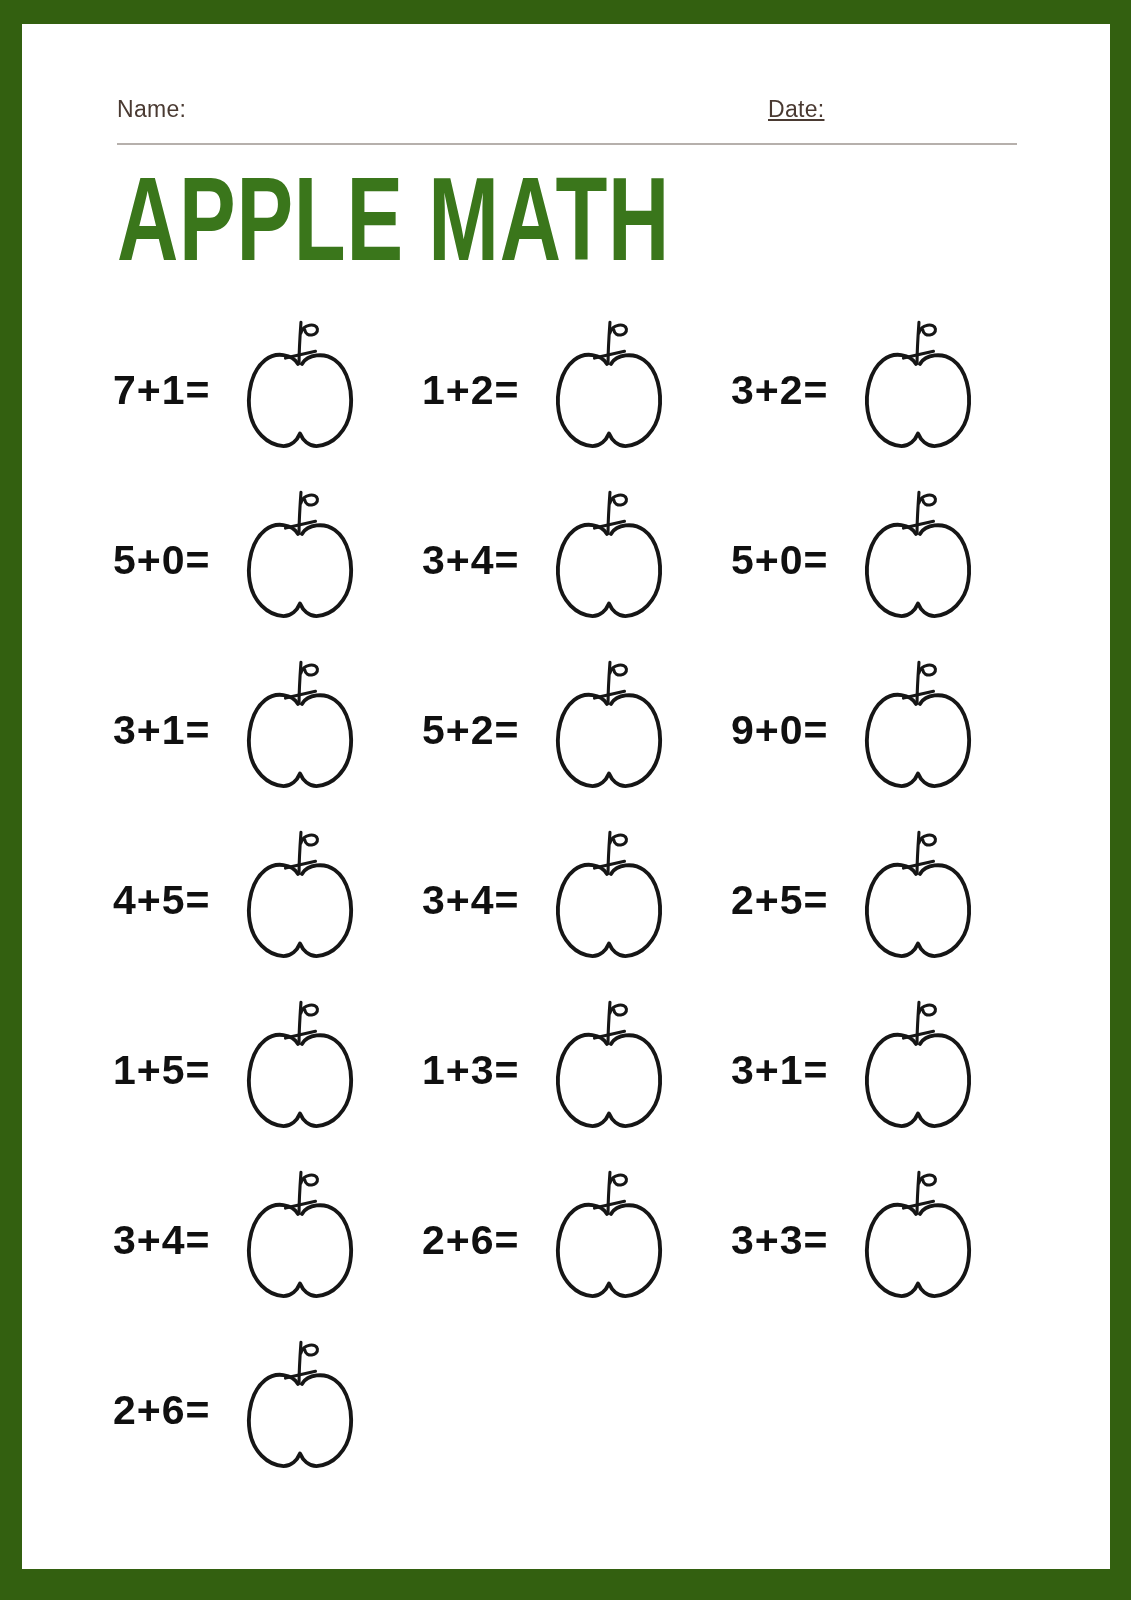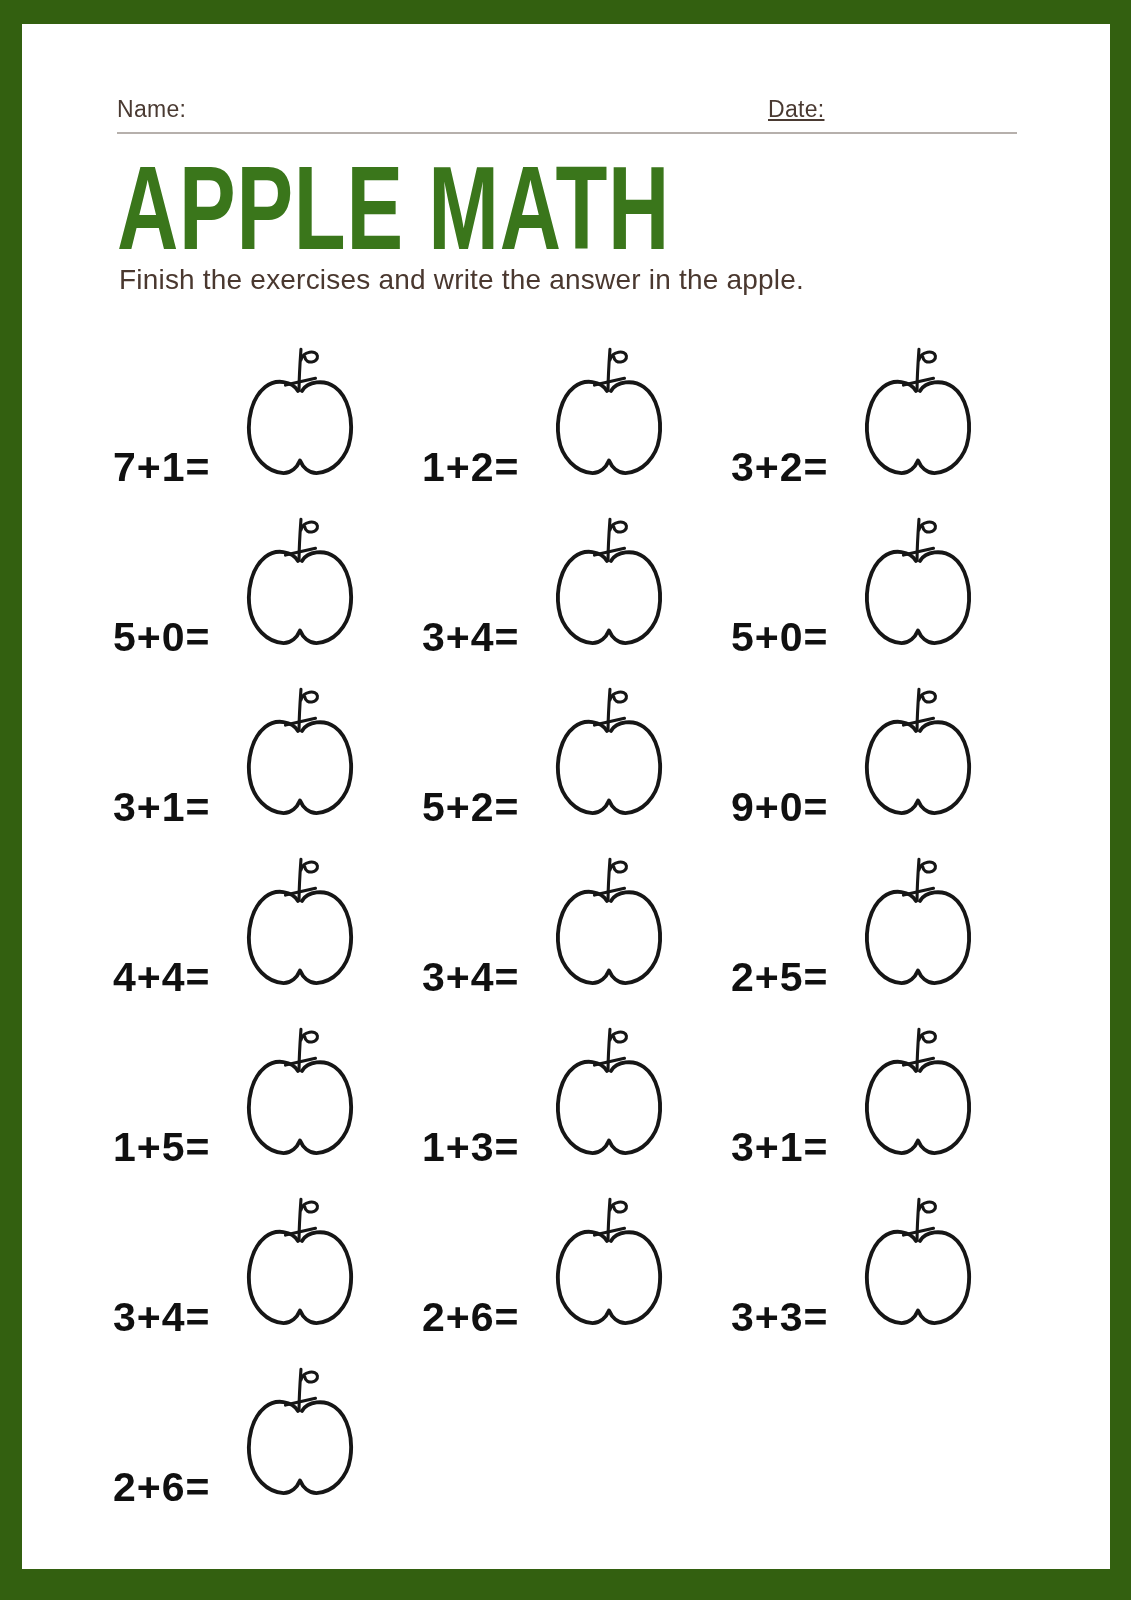--- a/index.html
+++ b/index.html
@@ -15,21 +15,21 @@
     border-color: #336010;
     border-width: 24px 21px 31px 22px;
     background: #ffffff;
   }
   .sheet { width: 100%; height: 100%; position: relative; }
 
   
   .header {
     position: relative;
     margin: 72px 93px 12px 95px;
-    padding-bottom: 9px;
+    padding-bottom: 20px;
     border-bottom: 2px solid #b6b0ac;
     height: 27px;
   }
   .hdr-label {
     font-size: 23px;
     color: #4a3a32;
     letter-spacing: 0.3px;
   }
   .hdr-date { position: absolute; left: 651px; top: 0; text-decoration: underline; }
 
@@ -54,21 +54,21 @@
   }
 
   
   .grid {
     margin: 36px 70px 0 91px;
     display: grid;
     grid-template-columns: repeat(3, 1fr);
     grid-template-rows: repeat(7, 170px);
     align-items: center;
   }
-  .cell { display: flex; align-items: flex-end; gap: 22px; }
+  .cell { display: flex; align-items: center; gap: 22px; }
   .plabel {
     font-size: 41px;
     font-weight: bold;
     color: #101010;
     letter-spacing: 1px;
     min-width: 106px;
     white-space: nowrap;
   }
   .apple { width: 118px; height: 148px; flex-shrink: 0; display: block; }
   .apple path {
@@ -88,21 +88,20 @@
 
     <div class="header">
       <span class="hdr-label">Name:</span>
       <span class="hdr-label hdr-date">Date:</span>
     </div>
 
     <div class="title-wrap">
       <h1 class="title" style="margin:0">APPLE MATH</h1>
     </div>
 
-    <p class="subtitle">Finish the exercises and write the answer in the apple.</p>
 
     <div class="grid">
   <div class="cell">
     <span class="plabel">7+1=</span>
     <svg class="apple" viewBox="0 0 122 152" aria-hidden="true">
       <path class="body" d="M 59 49 C 53 39 36 36 25 45 C 11 56 6 79 9 98 C 12 118 27 133 44 134 C 52 134 58 128 61 121 C 64 128 70 134 78 134 C 95 133 110 118 113 98 C 116 78 111 55 97 45 C 86 37 69 39 63 49"></path>
       <path class="thin" d="M 60 48 C 60 35 61 20 62 6"></path>
       <path class="thin" d="M 62 17 C 64 8 78 6 79 13 C 80 20 67 22 66 14"></path>
       <path class="thin" d="M 46 43 L 77 36"></path>
     </svg>
@@ -183,21 +182,21 @@
     <span class="plabel">9+0=</span>
     <svg class="apple" viewBox="0 0 122 152" aria-hidden="true">
       <path class="body" d="M 59 49 C 53 39 36 36 25 45 C 11 56 6 79 9 98 C 12 118 27 133 44 134 C 52 134 58 128 61 121 C 64 128 70 134 78 134 C 95 133 110 118 113 98 C 116 78 111 55 97 45 C 86 37 69 39 63 49"></path>
       <path class="thin" d="M 60 48 C 60 35 61 20 62 6"></path>
       <path class="thin" d="M 62 17 C 64 8 78 6 79 13 C 80 20 67 22 66 14"></path>
       <path class="thin" d="M 46 43 L 77 36"></path>
     </svg>
   </div>
 
   <div class="cell">
-    <span class="plabel">4+4=</span>
+    <span class="plabel">4+5=</span>
     <svg class="apple" viewBox="0 0 122 152" aria-hidden="true">
       <path class="body" d="M 59 49 C 53 39 36 36 25 45 C 11 56 6 79 9 98 C 12 118 27 133 44 134 C 52 134 58 128 61 121 C 64 128 70 134 78 134 C 95 133 110 118 113 98 C 116 78 111 55 97 45 C 86 37 69 39 63 49"></path>
       <path class="thin" d="M 60 48 C 60 35 61 20 62 6"></path>
       <path class="thin" d="M 62 17 C 64 8 78 6 79 13 C 80 20 67 22 66 14"></path>
       <path class="thin" d="M 46 43 L 77 36"></path>
     </svg>
   </div>
 
   <div class="cell">
     <span class="plabel">3+4=</span>

